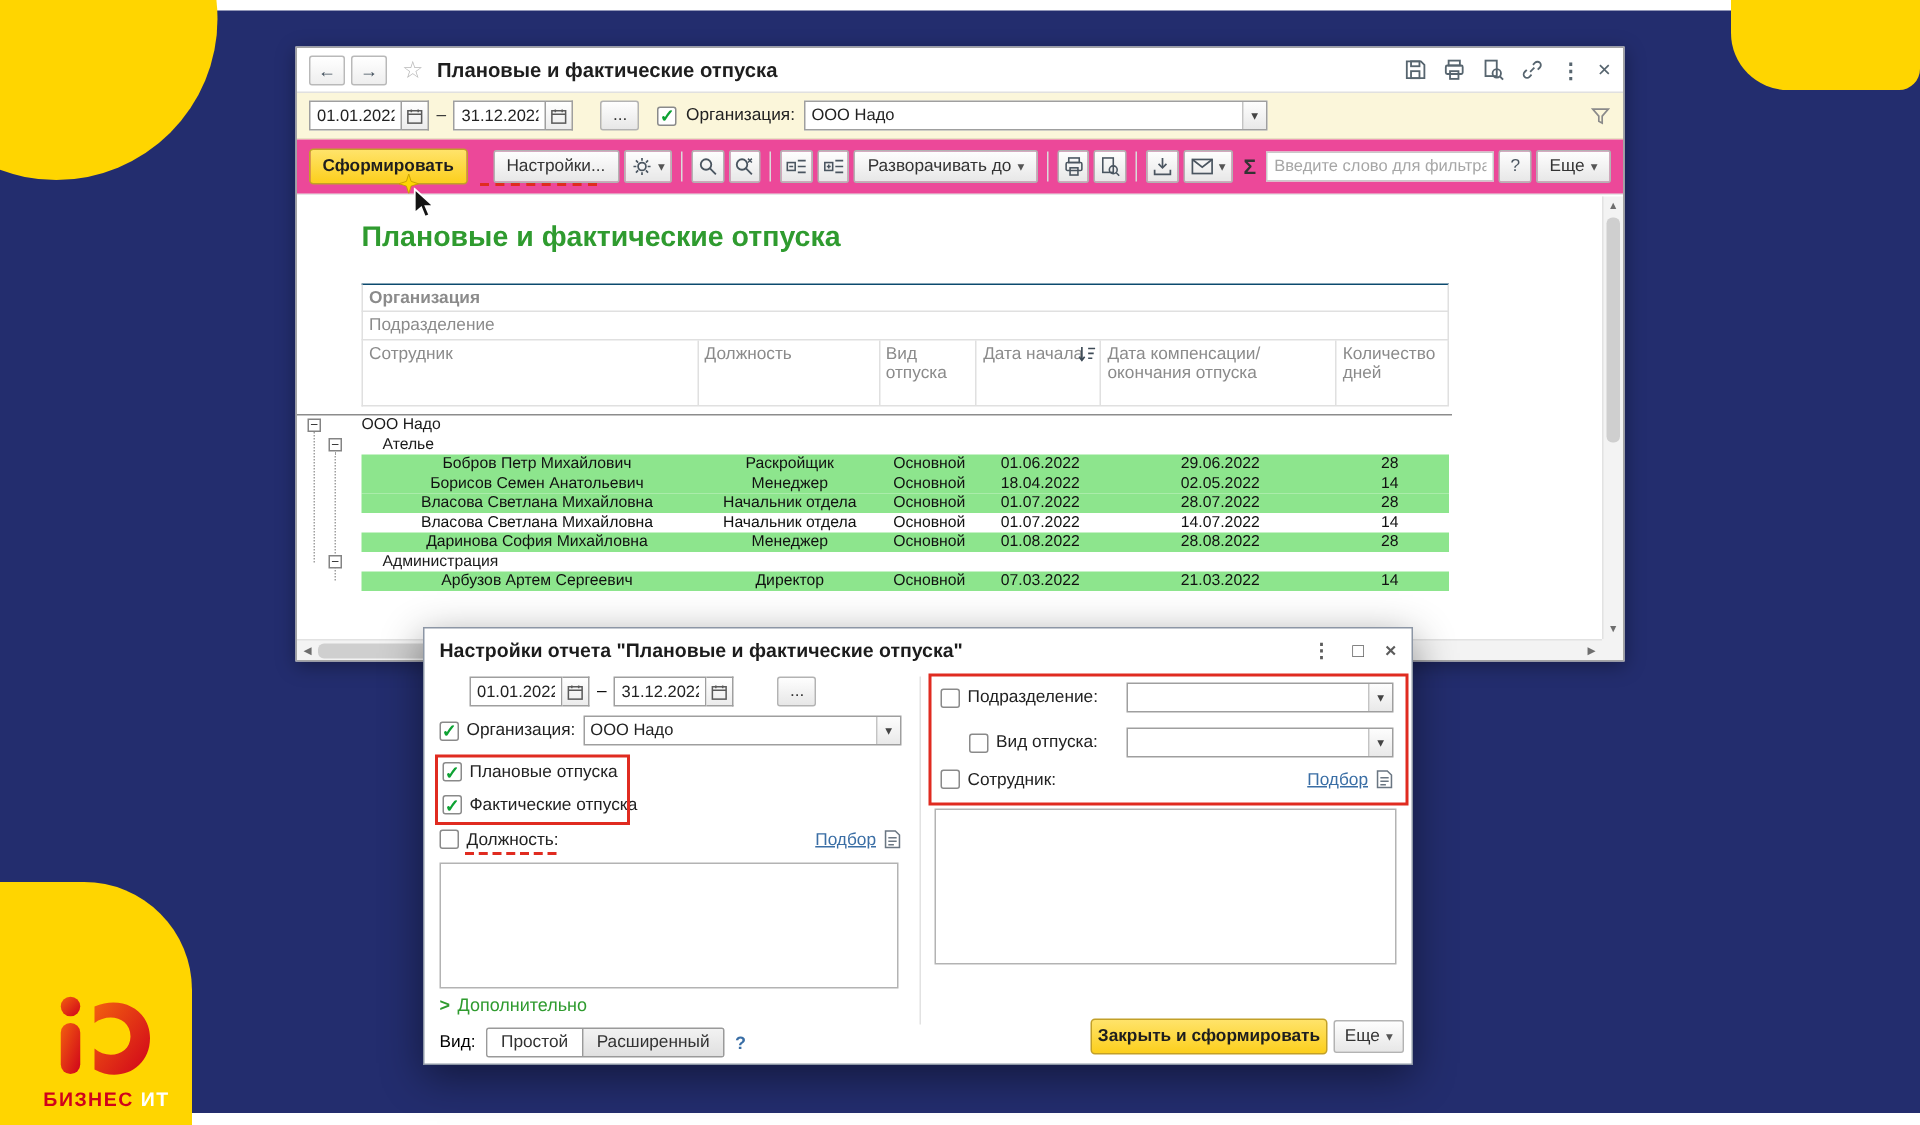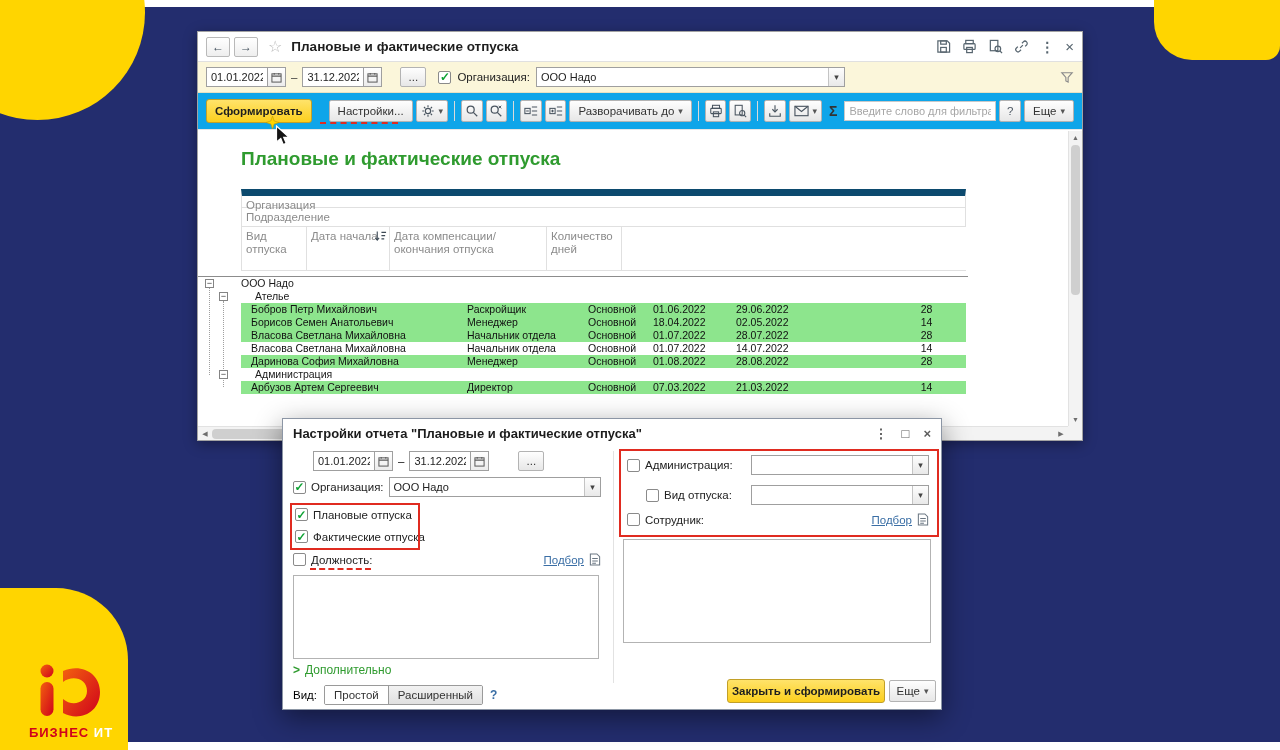--- a/index.html
+++ b/index.html
@@ -54,50 +54,50 @@
   .tbi.dots{font-size:14px;font-weight:bold;color:#57656f;}
   .tbi.close{font-size:15px;color:#57656f;}
 
   .rw-filter{height:31px;background:#fbf6da;border-bottom:1px solid #e8e1c2;display:flex;align-items:center;padding:0 8px;font-size:11.5px;}
   .rw-filter .dash{margin:0 5px;color:#333;}
   .rw-filter .lbl{margin:0 6px 0 6px;color:#222;}
   .orgcombo{width:309px;}
   .minibtn{width:26px;height:20px;margin-left:18px;}
   .funnel{margin-left:auto;color:#8a8a8a;}
 
-  .rw-toolbar{height:37px;border-bottom:1px solid #e6e6e6;display:flex;align-items:center;padding:0 8px;gap:3px;background:#0ea5e9;position:relative;}
+  .rw-toolbar{height:37px;border-bottom:1px solid #e6e6e6;display:flex;align-items:center;padding:0 8px;gap:3px;background:#ec4899;position:relative;}
   .btn.iconb{width:24px;padding:0;color:#4a5560;}
   .btn.split{padding:0 4px;color:#4a5560;}
   .gen-btn{margin-right:14px;}
   .sigma-btn{border:none;background:none;font-size:14px;font-weight:bold;color:#333;padding:0 4px;}
   .flt-inp{margin-left:auto;width:167px;background:#fff;border:1px solid #c9c9c9;color:#a6a6a6;}
   .ann-underline{position:absolute;border-bottom:2px dashed #e02b20;pointer-events:none;z-index:40;}
   .ann-settings{left:122px;top:29px;width:78px;}
 
   .rw-canvas{position:absolute;left:0;top:99px;right:14px;bottom:14px;background:#fff;overflow:hidden;}
   .rp-heading{position:absolute;left:43px;top:17px;font-size:19px;font-weight:bold;color:#2f9b2f;}
   .meta-row{position:absolute;left:43px;width:725px;height:19px;border-bottom:1px solid #e0e0e0;border-left:1px solid #e0e0e0;border-right:1px solid #e0e0e0;
             color:#8b8b8b;font-size:11.5px;line-height:18px;padding-left:4px;}
-  .meta-row.r0{top:58px;border-top:7px solid #0c4a6e;}
+  .meta-row.r0{top:58px;border-top:1px solid #0c4a6e;font-weight:bold;}
   .meta-row.r1{top:77px;}
   .colhead{position:absolute;left:43px;top:96px;width:725px;height:44px;border-bottom:1px solid #e0e0e0;border-left:1px solid #e0e0e0;display:flex;}
   .ch{border-right:1px solid #e0e0e0;color:#8b8b8b;font-size:11.5px;line-height:13px;padding:3px 4px;position:relative;}
   .ch.w0{width:224px;} .ch.w1{width:121px;} .ch.w2{width:65px;} .ch.w3{width:83px;} .ch.w4{width:157px;} .ch.w5{width:75px;}
   .sorticon{position:absolute;right:2px;top:3px;color:#3d4a56;}
 
   .rows{position:absolute;left:0;top:145px;width:770px;height:119px;border-top:1px solid #8c8c8c;}
   .rrow{position:relative;height:13px;}
   .expander{position:absolute;top:2px;width:9px;height:9px;border:1px solid #848484;background:#fff;
             font-size:9px;line-height:7px;text-align:center;color:#333;z-index:2;}
   .expander.lv0{left:7px;} .expander.lv1{left:21px;}
   .grp{display:block;font-size:10.5px;line-height:13px;color:#1a1a1a;white-space:nowrap;}
   .grp.lv0{padding-left:43px;} .grp.lv1{padding-left:57px;}
   .cells{position:absolute;left:43px;top:0;height:13px;display:flex;}
   .cells.hl{background:#8de58d;}
-  .cell{font-size:10.5px;line-height:13px;color:#111;overflow:hidden;white-space:nowrap;}
+  .cell{font-size:10.5px;line-height:13px;color:#111;overflow:hidden;white-space:nowrap;text-align:center;}
   .c0{width:224px;padding-left:10px;} .c1{width:121px;padding-left:2px;} .c2{width:65px;padding-left:2px;}
   .c3{width:83px;padding-left:2px;} .c4{width:157px;padding-left:2px;} .c5{width:75px;text-align:center;padding-right:4px;}
   .tline{position:absolute;width:0;border-left:1px dotted #9f9f9f;z-index:1;}
   .tline.t1{left:11px;top:11px;height:87px;}
   .tline.t2{left:25px;top:24px;height:86px;}
 
   .vscroll{position:absolute;top:99px;right:0;width:14px;bottom:14px;background:#f3f3f3;border-left:1px solid #e2e2e2;}
   .vscroll .arr{position:absolute;left:0;width:100%;height:13px;font-size:7px;color:#6e6e6e;text-align:center;line-height:13px;}
   .vscroll .arr.up{top:0;} .vscroll .arr.dn{bottom:0;}
   .vscroll .thumb{position:absolute;left:2px;right:2px;top:14px;height:150px;background:#cfcfcf;border-radius:4px;}
@@ -312,20 +312,22 @@
       <span>Еще</span>
       <span class="dd-glyph">▾</span>
     </button>
   </div>
 
   <div class="rw-canvas">
     <div class="rp-heading">Плановые и фактические отпуска</div>
     <div class="meta-row r0">Организация</div>
     <div class="meta-row r1">Подразделение</div>
     <div class="colhead">
+      <span class="ch w0"><span>Сотрудник</span></span>
+      <span class="ch w1"><span>Должность</span></span>
       <span class="ch w2"><span>Вид отпуска</span></span>
       <span class="ch w3">
         <span>Дата начала</span>
         <svg class="sorticon" width="13" height="13" viewBox="0 0 14 14" fill="none" stroke="currentColor" stroke-width="1.2">
             <path d="M3.5 1.5v9"></path>
             <path d="M1.5 8.5l2 2.5 2-2.5"></path>
             <path d="M8 2.5h5M8 6h4M8 9.5h3"></path>
           </svg>
       </span>
       <span class="ch w4"><span>Дата компенсации/окончания отпуска</span></span>
@@ -508,21 +510,21 @@
         <span class="opt sel">Простой</span>
         <span class="opt unsel">Расширенный</span>
       </span>
       <span class="helpq">?</span>
     </div>
 
     <div class="ann-rect" style="left:336px;top:2px;width:320px;height:88px;"></div>
 
     <div class="drow" style="left:344px;top:8px;width:302px;">
       <span class="cb"></span>
-      <span class="dlbl">Администрация:</span>
+      <span class="dlbl">Подразделение:</span>
       <div class="combo" style="margin-left:auto;width:178px;">
         <span class="val"></span>
         <span class="ddb">▾</span>
       </div>
     </div>
 
     <div class="drow" style="left:344px;top:38px;width:302px;padding-left:19px;">
       <span class="cb"></span>
       <span class="dlbl">Вид отпуска:</span>
       <div class="combo" style="margin-left:auto;width:178px;">

